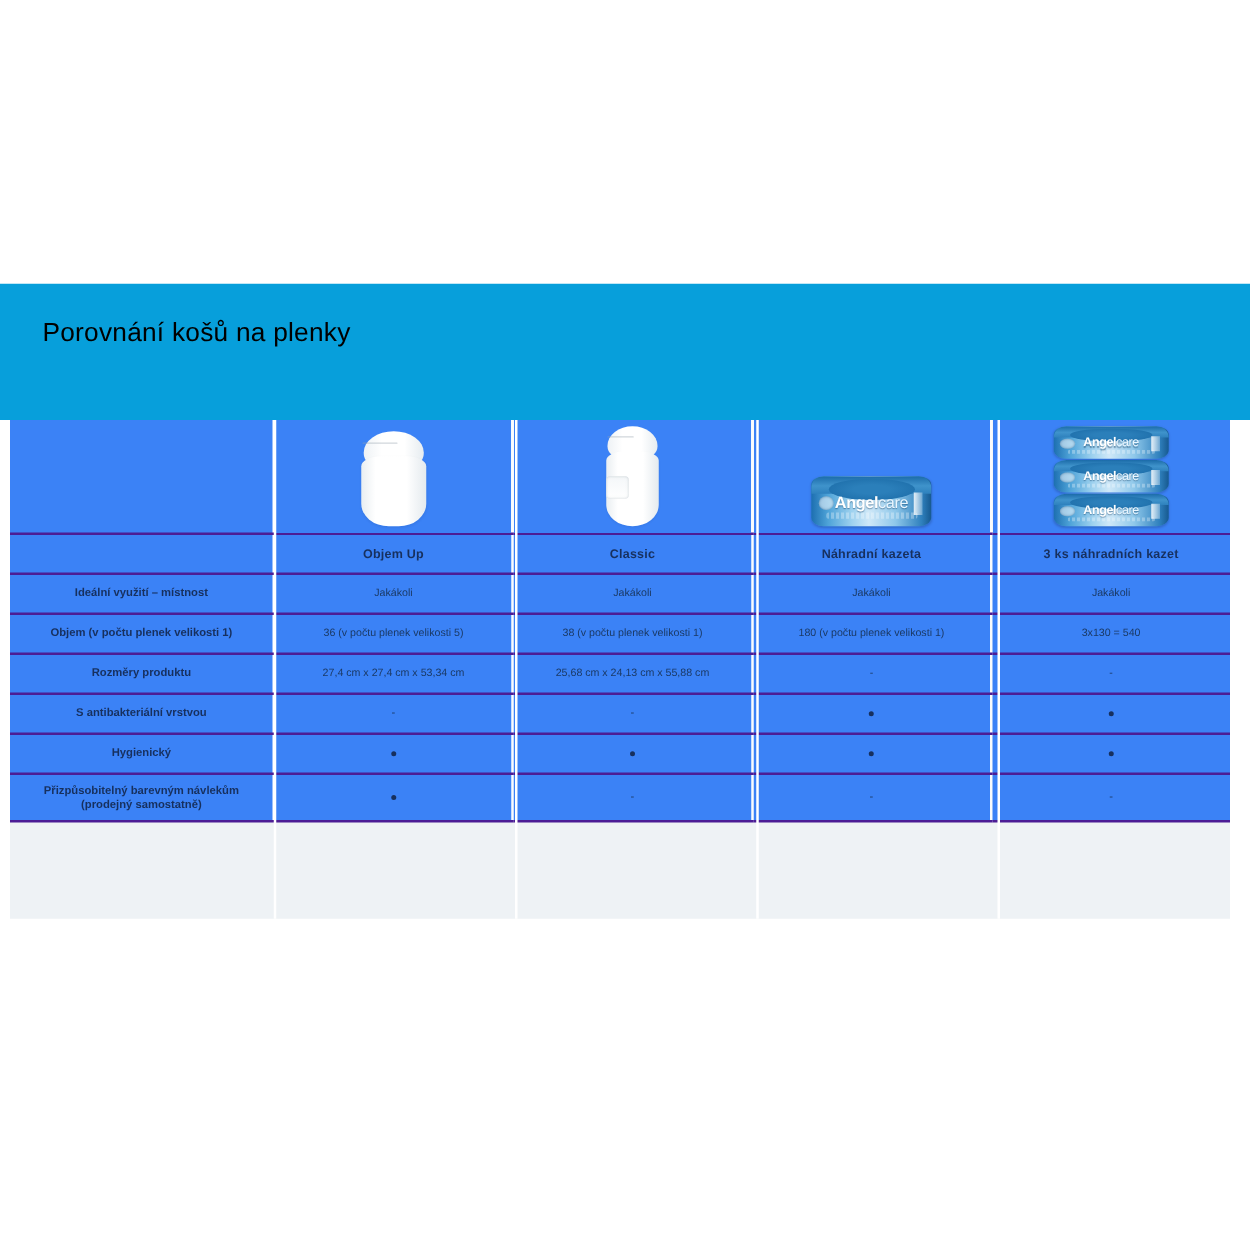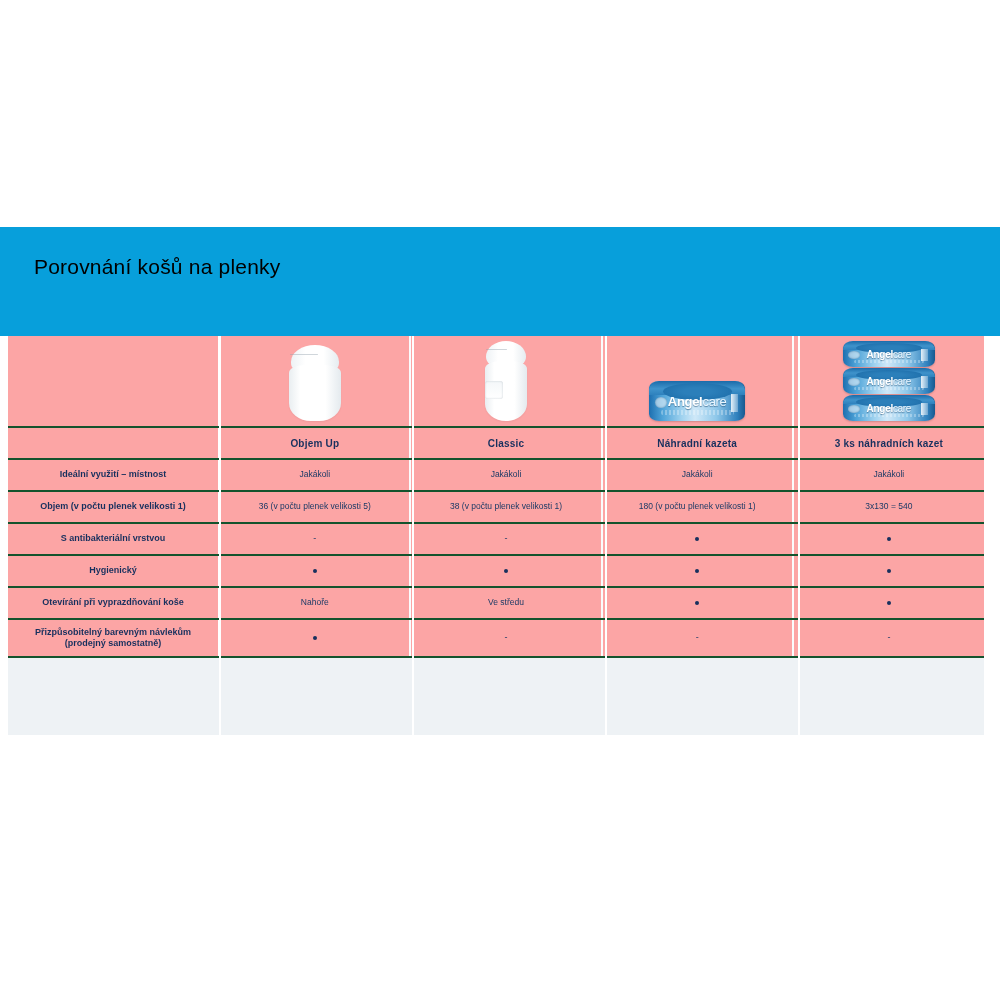--- a/index.html
+++ b/index.html
@@ -55,22 +55,22 @@
   .table {
     width: 976px;
     border-collapse: collapse;
     table-layout: fixed;
   }
   .table td, .table th {
     padding: 0;
     margin: 0;
     vertical-align: middle;
     text-align: center;
-    background: #fca5a5;
-    border-bottom: 2px solid #14532d;
+    background: #3b82f6;
+    border-bottom: 2px solid #4c1d95;
     border-right: 2px solid #fafcfd;
   }
   .table td:last-child, .table th:last-child { border-right: none; }
 
   col.c-label { width: 211px; }
   col.c-prod  { width: 191px; }
 
   
   .table td.label, .table th.label {
     border-right: 2px solid #ffffff;
@@ -382,44 +382,44 @@
 
 
         <tr class="r-vol">
           <td class="label">Objem (v počtu plenek velikosti 1)</td>
           <td class="val">36 (v počtu plenek velikosti 5)</td>
           <td class="val">38 (v počtu plenek velikosti 1)</td>
           <td class="val">180 (v počtu plenek velikosti 1)</td>
           <td class="val">3x130 = 540</td>
         </tr>
 
+        <tr class="r-dim">
+          <td class="label">Rozměry produktu</td>
+          <td class="val">27,4 cm x 27,4 cm x 53,34 cm</td>
+          <td class="val">25,68 cm x 24,13 cm x 55,88 cm</td>
+          <td class="val">-</td>
+          <td class="val">-</td>
+        </tr>
 
         <tr class="r-anti">
           <td class="label">S antibakteriální vrstvou</td>
           <td class="val"><span class="dash">-</span></td>
           <td class="val"><span class="dash">-</span></td>
           <td class="val"><span class="dot"></span></td>
           <td class="val"><span class="dot"></span></td>
         </tr>
 
         <tr class="r-hyg">
           <td class="label">Hygienický</td>
           <td class="val"><span class="dot"></span></td>
           <td class="val"><span class="dot"></span></td>
           <td class="val"><span class="dot"></span></td>
           <td class="val"><span class="dot"></span></td>
         </tr>
 
-        <tr class="r-open">
-          <td class="label">Otevírání při vyprazdňování koše</td>
-          <td class="val">Nahoře</td>
-          <td class="val">Ve středu</td>
-          <td class="val"><span class="dot"></span></td>
-          <td class="val"><span class="dot"></span></td>
-        </tr>
 
         <tr class="r-cust">
           <td class="label">
             <span>Přizpůsobitelný barevným návlekům</span><br>
             <span>(prodejný samostatně)</span>
           </td>
           <td class="val"><span class="dot"></span></td>
           <td class="val"><span class="dash">-</span></td>
           <td class="val"><span class="dash">-</span></td>
           <td class="val"><span class="dash">-</span></td>

